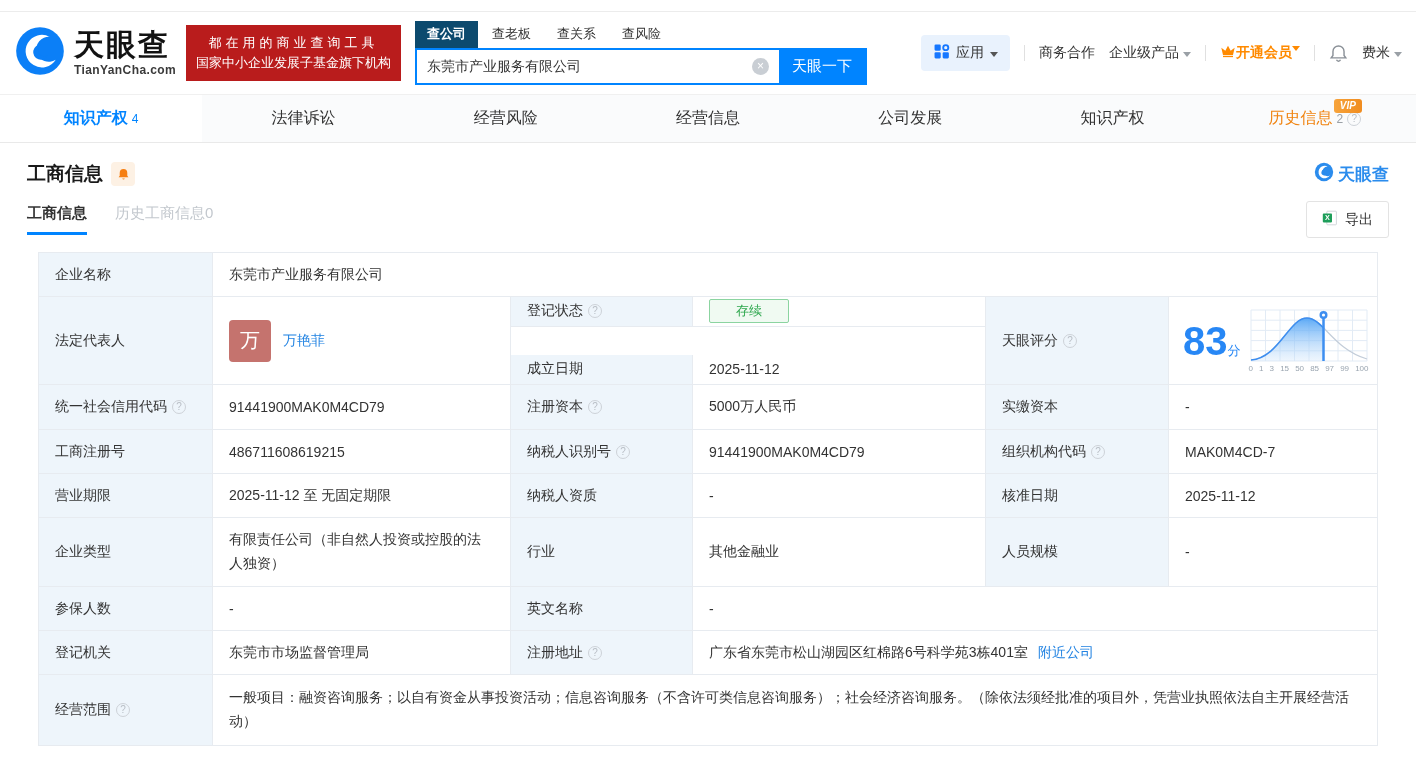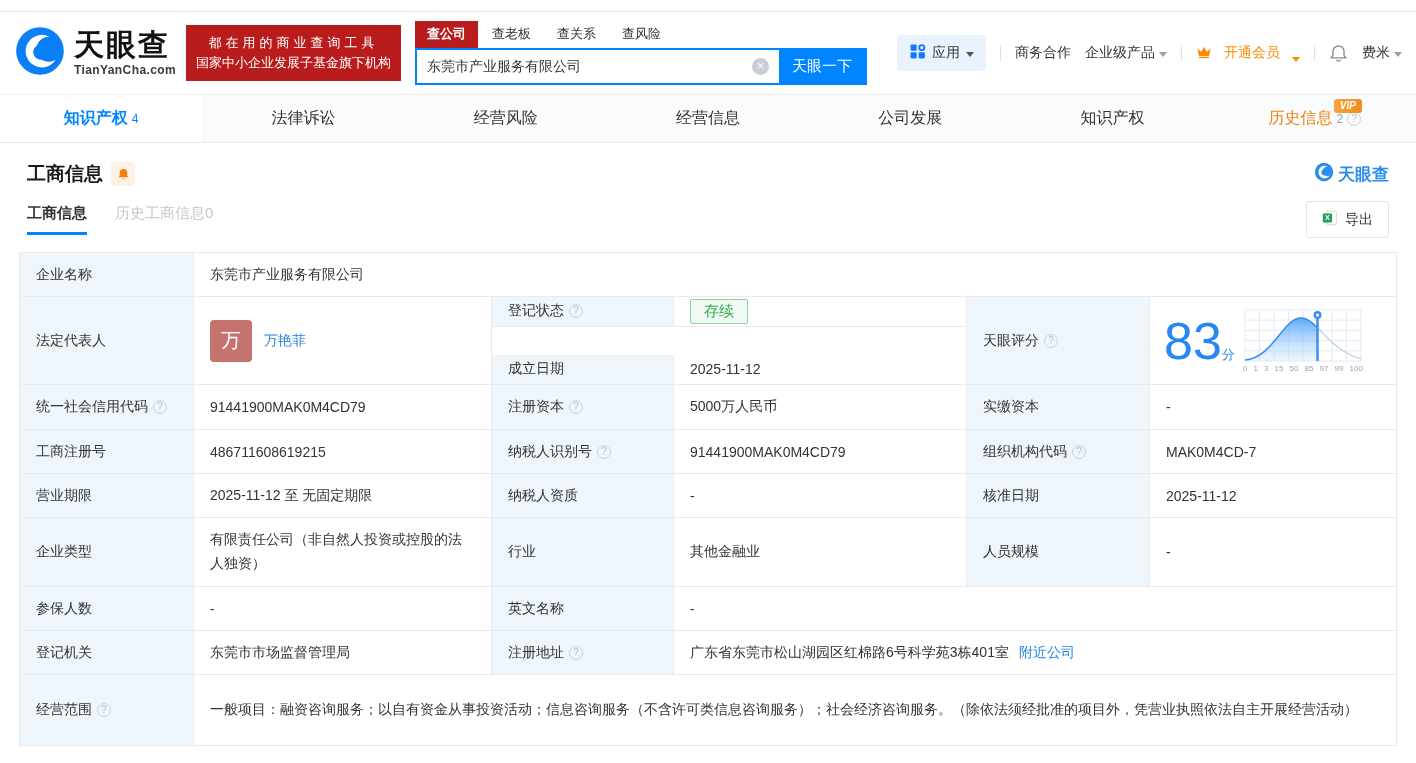--- a/index.html
+++ b/index.html
@@ -12,31 +12,31 @@
   .header-inner { position:absolute; top:12px; left:0; right:0; height:82px; display:flex; align-items:center; padding:0 14px; }
   .logo-wrap { display:flex; align-items:center; gap:8px; cursor:pointer; }
   .logo-text { display:flex; flex-direction:column; line-height:1; }
   .logo-cn { font-size:30px; font-weight:bold; color:#121212; letter-spacing:2px; }
   .logo-domain { font-size:12px; font-weight:bold; color:#3a3a3a; margin-top:4px; letter-spacing:.4px; }
   .red-banner { margin-left:10px; background:#b91c1c; color:#fff; padding:8px 10px; font-size:13px; line-height:1.55; text-align:center; }
   .red-banner .l1 { letter-spacing:4px; }
   .search-block { margin-left:14px; width:452px; }
   .search-tabs { display:flex; align-items:flex-end; gap:2px; }
   .search-tab { font-size:13px; padding:4px 12px 5px; color:#333; cursor:pointer; }
-  .search-tab.active { background:#b91c1c; color:#fff; font-weight:bold; }
+  .search-tab.active { background:#0c4a6e; color:#fff; font-weight:bold; }
   .search-bar { display:flex; border:2px solid #0084ff; height:37px; }
   .search-input { flex:1; border:none; outline:none; font-size:14px; padding:0 10px; color:#333; font-family:inherit; }
   .clear-icon { width:17px; height:17px; border-radius:50%; background:#c9ced4; color:#fff; font-size:12px; line-height:16px; text-align:center; align-self:center; margin-right:10px; cursor:pointer; }
   .clear-icon::after { content:"×"; }
   .search-btn { width:86px; background:#0084ff; color:#fff; font-size:15px; border:none; cursor:pointer; font-family:inherit; }
   .top-nav { margin-left:auto; display:flex; align-items:center; gap:14px; font-size:14px; white-space:nowrap; }
   .apps-btn { display:flex; align-items:center; gap:6px; background:#e9f2fd; border-radius:4px; padding:8px 12px; cursor:pointer; }
   .nav-item { color:#333; cursor:pointer; display:flex; align-items:center; gap:4px; }
   .nav-sep { width:1px; height:16px; background:#e0e0e0; }
-  .vip-link { color:#ff8a00; font-weight:normal; display:flex; align-items:flex-end; gap:12px; cursor:pointer; }
+  .vip-link { color:#ff8a00; font-weight:bold; display:flex; align-items:flex-start; gap:0; cursor:pointer; }
   .caret { width:0; height:0; border-left:4px solid transparent; border-right:4px solid transparent; border-top:5px solid #555; margin-top:2px; }
   .caret.orange { border-top-color:#ff8a00; }
   .caret.gray { border-top-color:#9aa0a6; }
   .bell-btn { cursor:pointer; display:flex; align-items:center; }
 
   
   .main-tabs { display:flex; height:49px; background:#fafbfc; border-top:1px solid #f0f0f0; border-bottom:1px solid #e9e9e9; }
   .main-tab { flex:1; display:flex; align-items:center; justify-content:center; font-size:16px; color:#333; cursor:pointer; position:relative; gap:4px; }
   .main-tab.active { background:#fff; color:#0084ff; font-weight:bold; }
   .main-tab .count { font-size:12px; font-weight:normal; }
@@ -52,43 +52,43 @@
   .section-title { font-size:19px; font-weight:bold; color:#1a1a1a; }
   .bell-badge { margin-left:8px; width:24px; height:24px; background:#fdf1e4; border-radius:4px; display:flex; align-items:center; justify-content:center; cursor:pointer; }
   .watermark { margin-left:auto; display:flex; align-items:center; gap:4px; color:#2b8ced; font-size:17px; font-weight:bold; }
   .subtab-row { display:flex; align-items:center; padding:14px 27px 0; }
   .subtab { font-size:15px; cursor:pointer; }
   .subtab.active { color:#333; font-weight:bold; padding-bottom:9px; border-bottom:3px solid #0084ff; }
   .subtab.inactive { color:#c3c8ce; margin-left:28px; padding-bottom:12px; }
   .export-btn { margin-left:auto; display:flex; align-items:center; gap:7px; border:1px solid #e3e3e3; border-radius:3px; background:#fff; padding:8px 15px; font-size:14px; color:#333; cursor:pointer; font-family:inherit; }
 
   
-  .tbl { margin:14px 19px 0; border:1px solid #e7ebf0; font-size:14px; }
+  .tbl { margin:14px 38px 0; border:1px solid #e7ebf0; font-size:14px; }
   .t-row { display:flex; border-bottom:1px solid #e7ebf0; }
   .t-row:last-child { border-bottom:none; }
   .lc { background:#eef5fb; display:flex; align-items:center; gap:5px; padding:0 16px; border-right:1px solid #e7ebf0; color:#333; flex:0 0 auto; }
   .vc { display:flex; align-items:center; padding:0 16px; border-right:1px solid #e7ebf0; background:#fff; flex:0 0 auto; }
   .vc:last-child, .lc:last-child { border-right:none; }
   .w1{width:174px} .w2{width:298px} .w3{width:182px} .w4{width:293px} .w5{width:183px}
   .wfill { flex:1 1 auto !important; }
   .h44{height:44px} .h45{height:45px} .h88{height:88px} .h69{height:69px} .h70{height:70px}
   .mid-col { width:475px; display:flex; flex-direction:column; flex:0 0 auto; border-right:1px solid #e7ebf0;gap:28px; }
   .mid-row { display:flex; height:44px; }
   .mid-row:first-child { border-bottom:1px solid #e7ebf0; }
   .mid-row .lc { width:182px; height:100%; }
   .mid-row .vc { flex:1; height:100%; border-right:none; }
   .link { color:#2283e2; cursor:pointer; text-decoration:none; }
   .avatar { width:42px; height:42px; border-radius:4px; background:#c5736e; color:#fff; font-size:20px; display:flex; align-items:center; justify-content:center; margin-right:12px; cursor:pointer; flex:0 0 auto; }
-  .status-badge { background:#f0faf2; border:1px solid #8bd4a0; color:#2fa84f; font-size:15px; padding:2px 13px; border-radius:2px; }
+  .status-badge { background:#f0faf2; border:1px solid #8bd4a0; color:#2fa84f; font-size:13px; padding:2px 26px; border-radius:2px; }
   .multiline { line-height:1.7; padding:10px 16px; align-items:center; }
   .addr-link { margin-left:10px; }
 
   
   .score-cell { display:flex; align-items:center; padding:0 6px 0 14px; gap:8px; }
-  .score-num { color:#2787f5; font-size:52px; font-weight:normal; line-height:1; }
+  .score-num { color:#2787f5; font-size:40px; font-weight:bold; line-height:1; }
   .score-unit { color:#2787f5; font-size:13px; }
   .score-chart { display:flex; flex-direction:column; }
   .axis-labels { display:flex; justify-content:space-between; width:120px; font-size:8px; color:#9aa5b0; margin-top:1px; }
 </style>
 </head>
 <body>
 
 <div class="header">
   <div class="header-topline"></div>
   <div class="header-inner">

